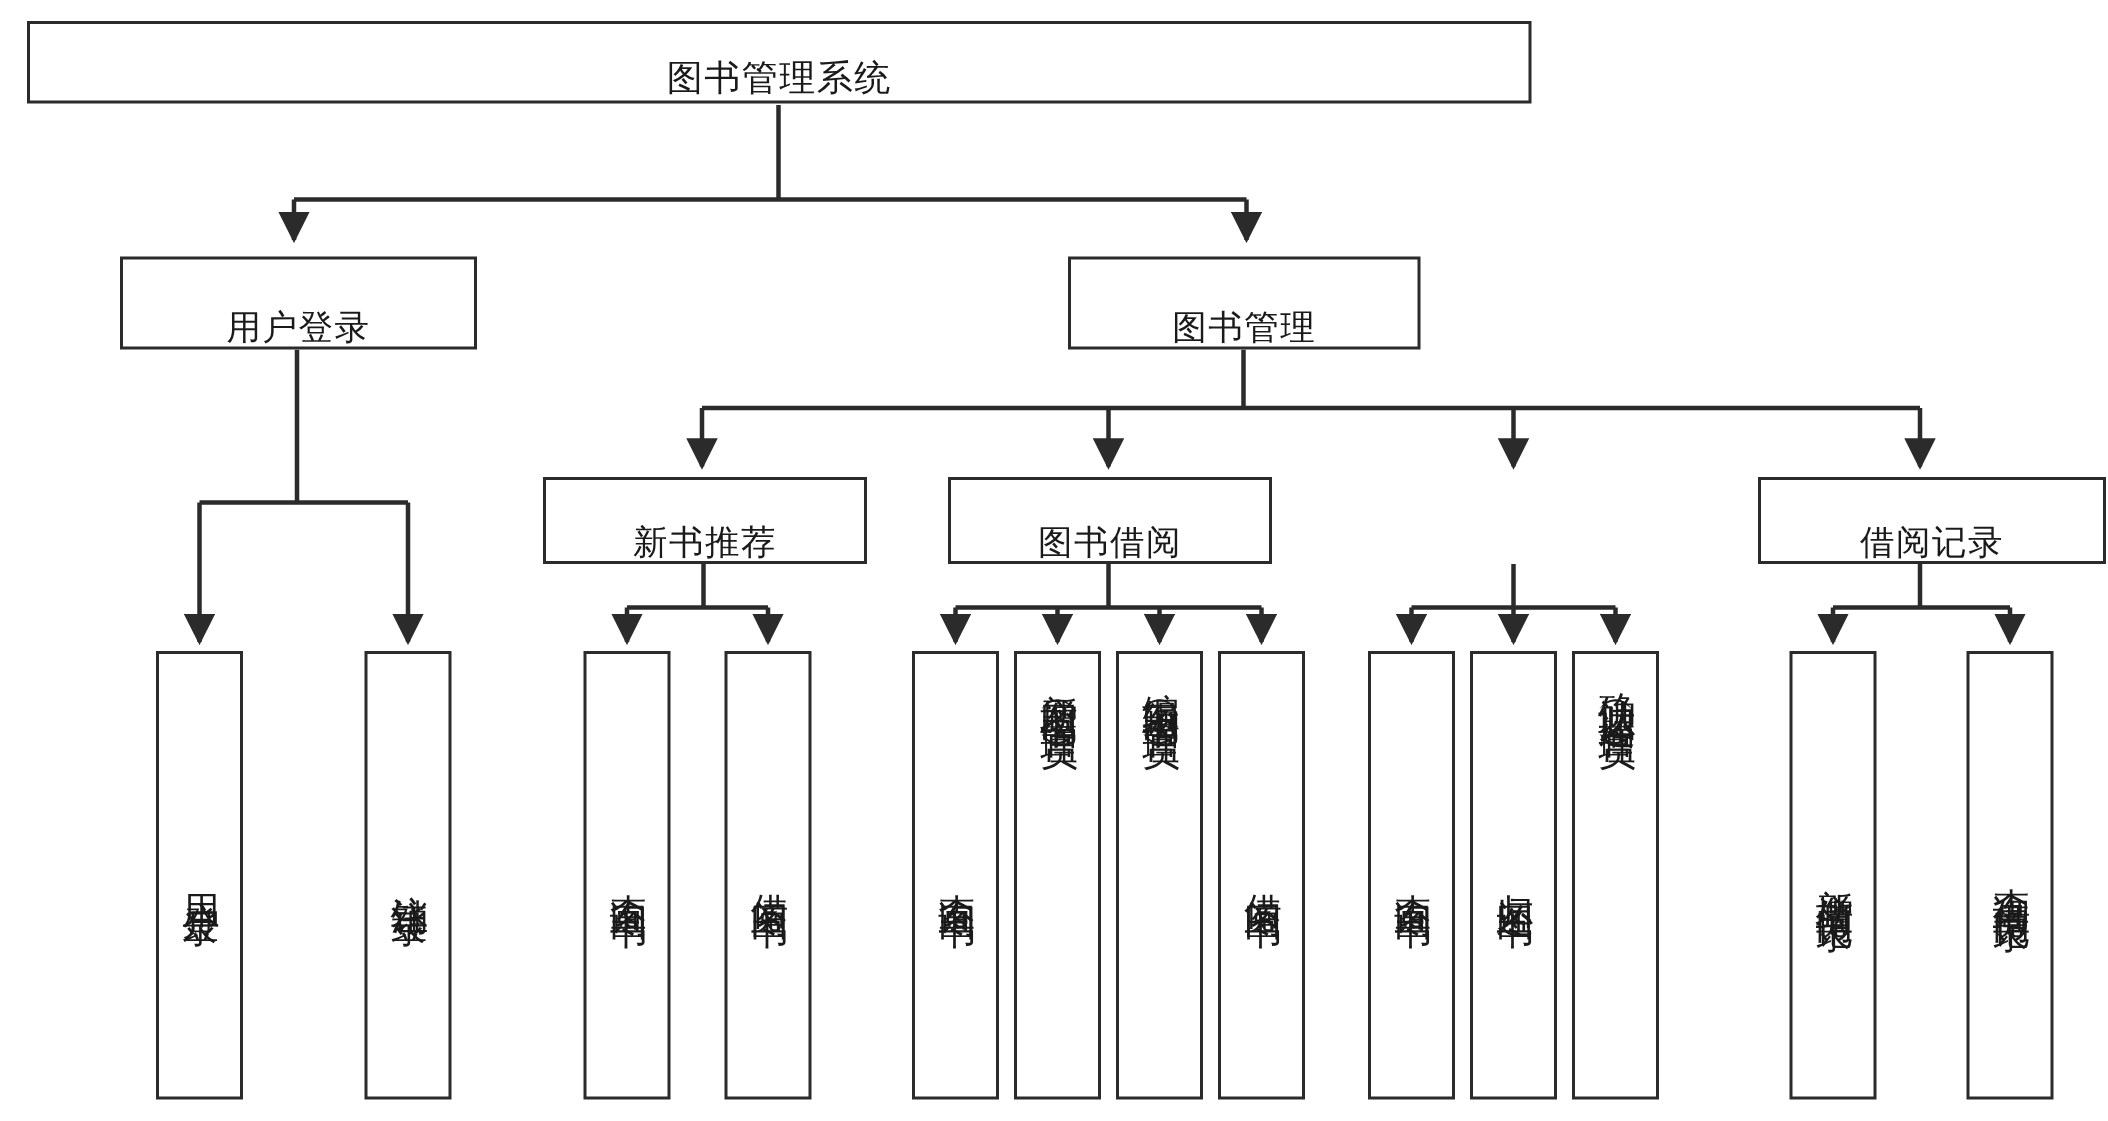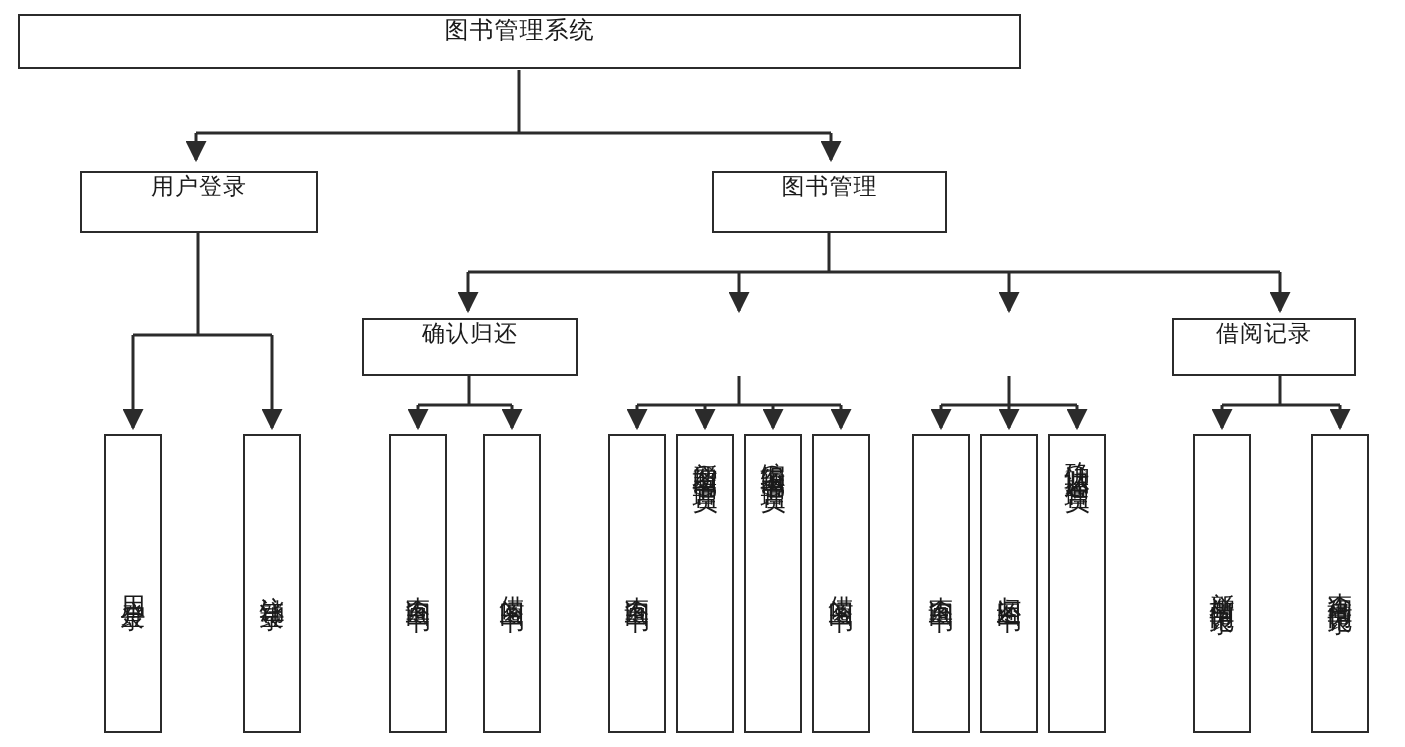--- a/index.html
+++ b/index.html
@@ -25,21 +25,21 @@
     top: 0;
     width: 1405px;
     height: 747px;
   }
   .node {
     position: absolute;
     box-sizing: border-box;
     background: #ffffff;
     border: 2.5px solid #2b2b2b;
     display: flex;
-    align-items: flex-start;
+    align-items: flex-end;
     justify-content: center;
     z-index: 2;
   }
   .node-label {
     color: #1a1a1a;
     font-size: 23px;
     line-height: 1.15;
     letter-spacing: 1px;
     white-space: nowrap;
   }
@@ -131,23 +131,26 @@
   </div>
 
   <div class="node level1" style="left:80px; top:171px; width:238px; height:62px;">
     <span class="node-label">用户登录</span>
   </div>
   <div class="node level1" style="left:712px; top:171px; width:235px; height:62px;">
     <span class="node-label">图书管理</span>
   </div>
 
   <div class="node level2" style="left:362px; top:318px; width:216px; height:58px;">
-    <span class="node-label">确认归还</span>
+    <span class="node-label">新书推荐</span>
   </div>
-  <div class="node level2" style="left:1172px; top:318px; width:184px; height:58px;">
+  <div class="node level2" style="left:632px; top:318px; width:216px; height:58px;">
+    <span class="node-label">图书借阅</span>
+  </div>
+  <div class="node level2" style="left:1172px; top:318px; width:232px; height:58px;">
     <span class="node-label">借阅记录</span>
   </div>
 
   <div class="node leaf centered" style="left:104px; top:434px; width:58px; height:299px;">
     <span class="node-label">用户登录</span>
   </div>
   <div class="node leaf centered" style="left:243px; top:434px; width:58px; height:299px;">
     <span class="node-label">注销登录</span>
   </div>
 

